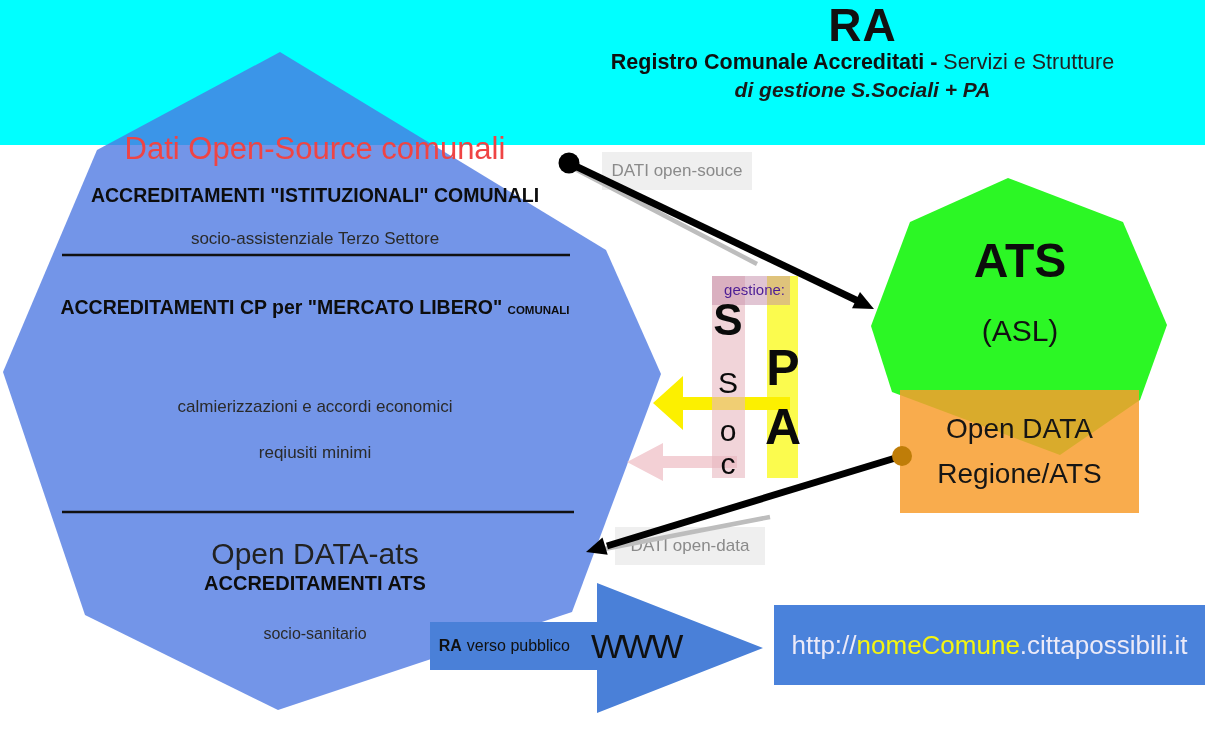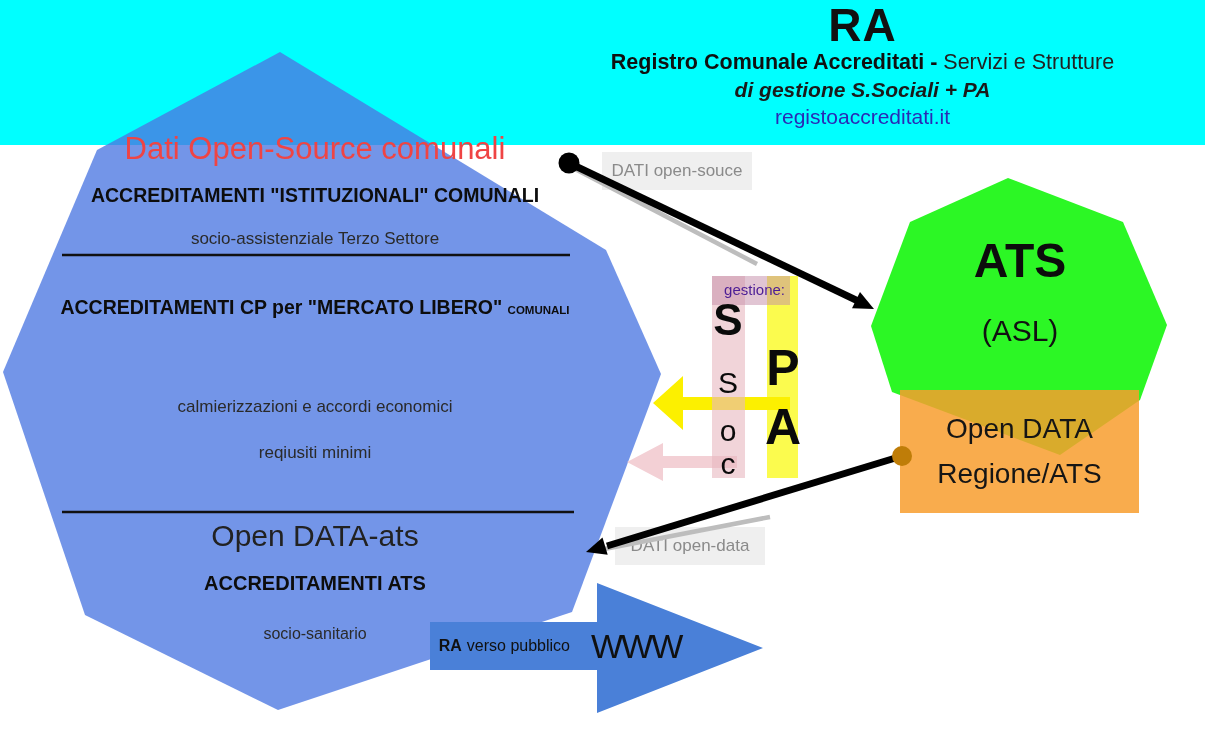--- a/index.html
+++ b/index.html
@@ -40,21 +40,21 @@
   .odot{fill:#bf7d08;}
 
   
   .z4{z-index:4;}
   .oct-line{left:40px;width:550px;text-align:center;color:#1c1c1c;}
   .t-title{font-size:31px;font-weight:400;color:#ef4444;}
   .t-h{font-size:19.5px;font-weight:700;color:#0d0d0d;}
   .t-h .suffix{font-size:11.5px;font-weight:700;}
   .t-sub{font-size:17px;color:#2a2a2a;}
   .t-sub2{font-size:16px;color:#2a2a2a;}
-  .t-title2{font-size:30px;font-weight:400;color:#222;}
+  .t-title2{font-size:30px;font-weight:400;color:#222;margin-top:18px;}
 
   .ats-text{left:900px;width:240px;text-align:center;color:#0c0c0c;}
   .ats-title{font-size:48px;font-weight:700;}
   .ats-sub{font-size:30px;font-weight:400;color:#111;}
   .od-text{left:900px;width:239px;text-align:center;font-size:28px;color:#151515;}
 
   .gestione{left:711px;top:281px;width:74px;text-align:right;font-size:15px;color:#4c1d95;}
   .letter{text-align:center;line-height:1;color:#0a0a0a;}
   .col-s{left:709px;width:38px;}
   .col-pa{left:763px;width:40px;}
@@ -115,21 +115,20 @@
     <polygon class="yarrow" points="790,397 683,397 683,376 653,403 683,430 683,410 790,410"></polygon>
     <polygon class="parrow" points="737,456 663,456 663,443 627,462 663,481 663,468 737,468"></polygon>
     <rect class="pcol" x="712" y="276" width="33" height="202"></rect>
     <rect class="strip" x="712" y="276" width="78" height="29"></rect>
   </svg>
 
   <div class="abs banner-text z4">
     <div class="banner-title">RA</div>
     <div class="banner-sub"><b>Registro Comunale Accreditati -</b><span> Servizi e Strutture</span></div>
     <div class="banner-tag">di gestione S.Sociali + PA</div>
-    <div class="banner-link">registoaccreditati.it</div>
   </div>
 
   <div class="abs z4 oct-line t-title" style="top:131px">Dati Open-Source comunali</div>
   <div class="abs z4 oct-line t-h" style="top:184px">ACCREDITAMENTI "ISTITUZIONALI" COMUNALI</div>
   <div class="abs z4 oct-line t-sub" style="top:229px">socio-assistenziale Terzo Settore</div>
   <div class="abs z4 oct-line t-h" style="top:296px"><span>ACCREDITAMENTI CP per "MERCATO LIBERO" </span><span class="suffix">COMUNALI</span></div>
   <div class="abs z4 oct-line t-sub" style="top:443px">reqiusiti minimi</div>
   <div class="abs z4 oct-line t-sub" style="top:397px">calmierizzazioni e accordi economici</div>
   <div class="abs z4 oct-line t-title2" style="top:519px">Open DATA-ats</div>
   <div class="abs z4 oct-line t-h" style="top:572px;font-size:20px">ACCREDITAMENTI ATS</div>
@@ -148,14 +147,19 @@
   <div class="abs z4 letter col-s l-med" style="top:449px">c</div>
   <div class="abs z4 letter col-pa l-pa" style="top:343px">P</div>
   <div class="abs z4 letter col-pa l-pa" style="top:402px">A</div>
 
   <div class="abs z4 www-text">
     <span class="www-ra">RA</span>
     <span class="www-mid">verso pubblico</span>
     <span class="www-big">WWW</span>
   </div>
 
+  <div class="abs z4 url-bar">
+    <span>http://</span>
+      <span class="url-hl">nomeComune</span>
+      <span>.cittapossibili.it</span>
+  </div>
 
 </div>
 
 </body></html>

